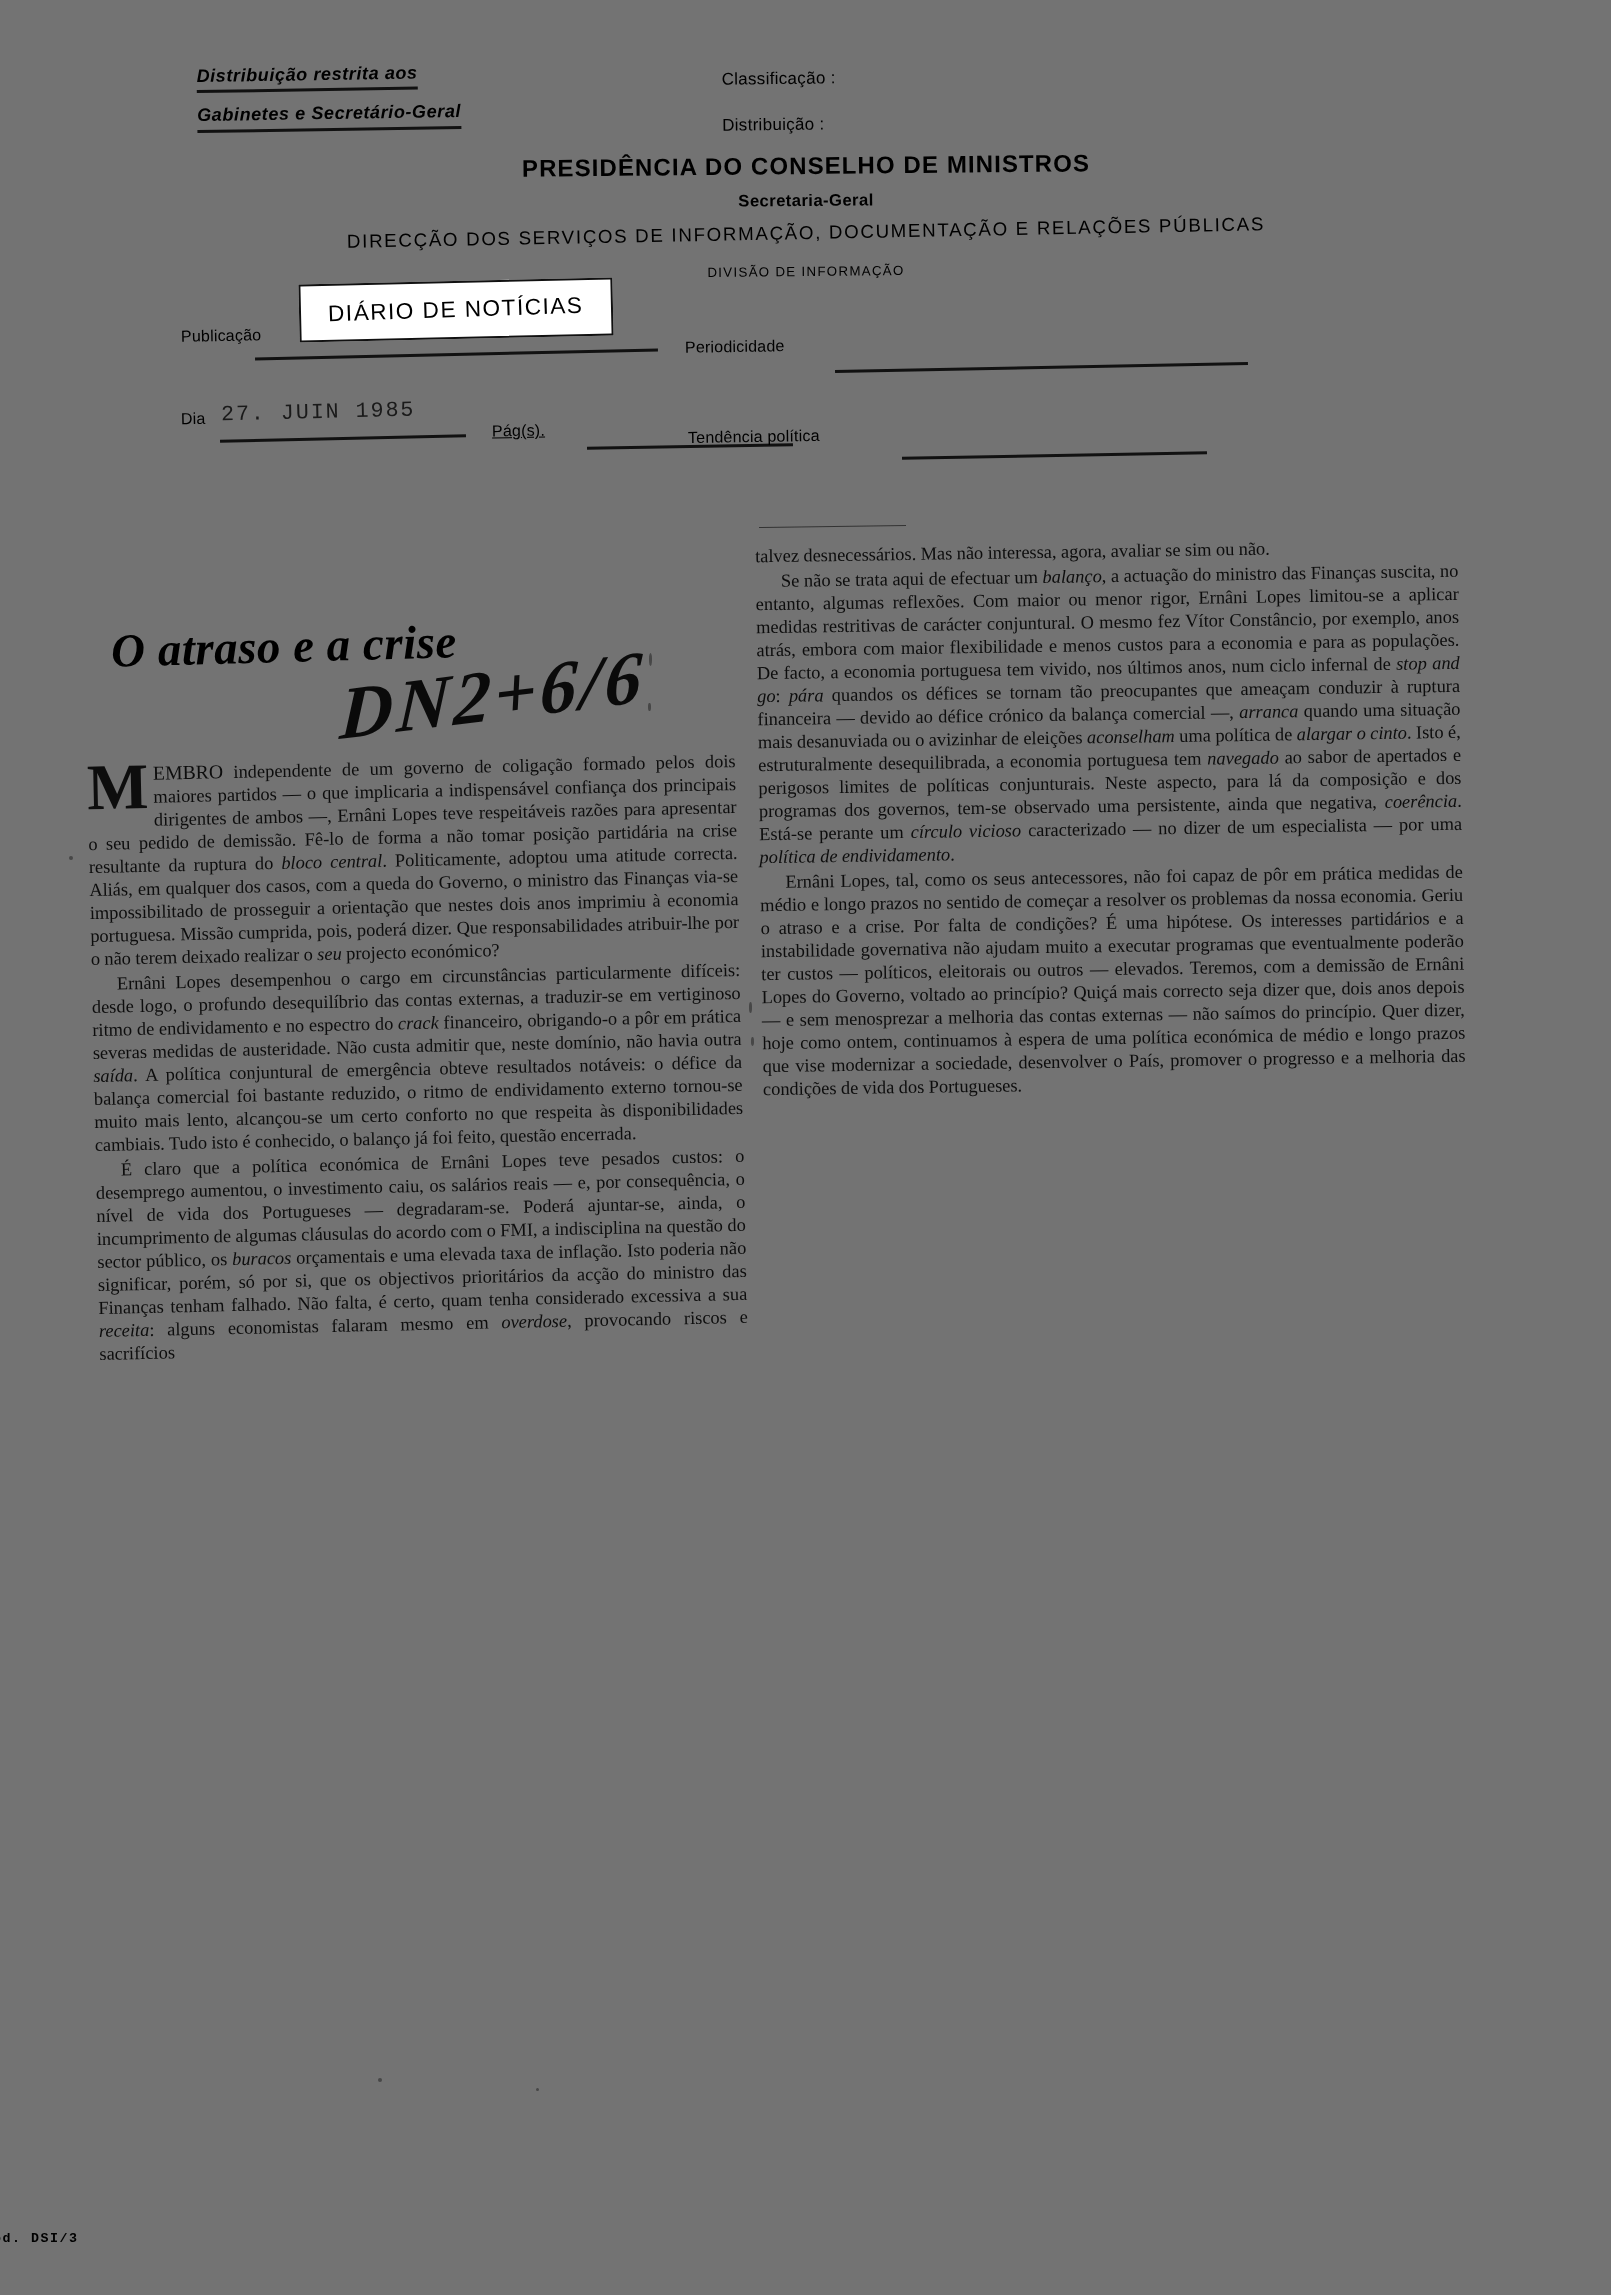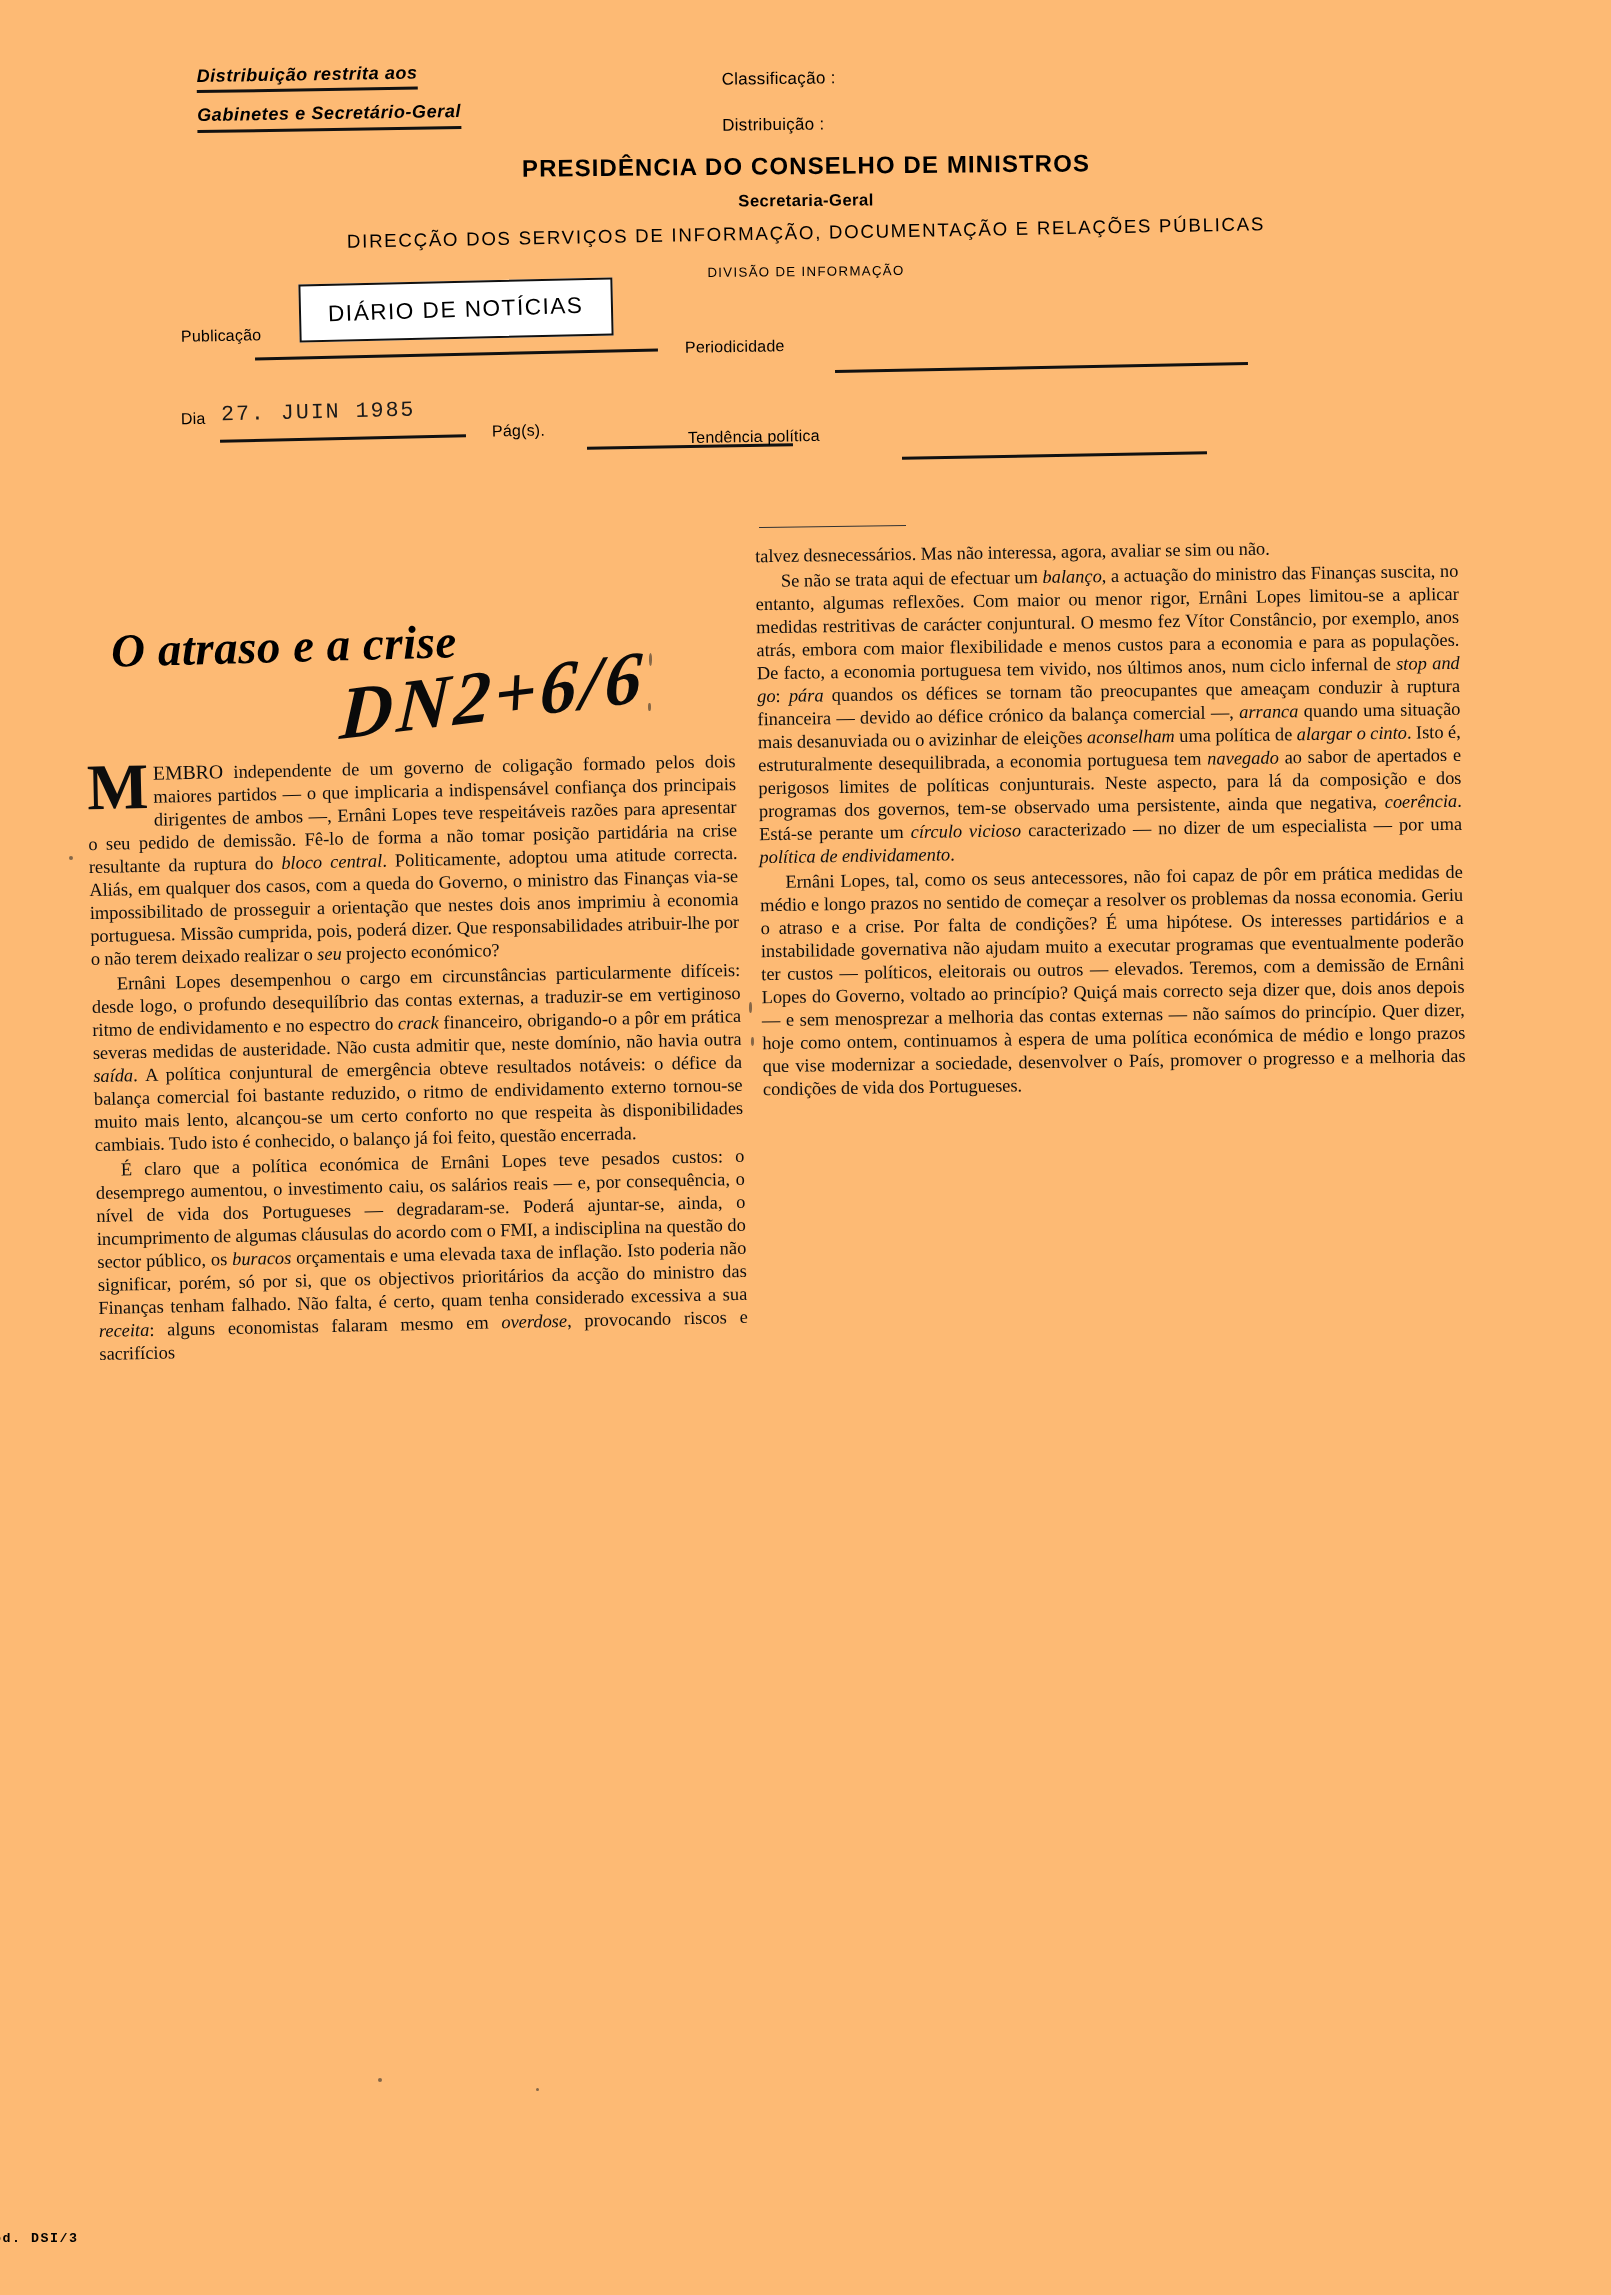--- a/index.html
+++ b/index.html
@@ -5,21 +5,21 @@
   html, body { margin:0; padding:0; background:#ffffff; }
   body {
     width:1612px; height:2295px;
     font-family:"Liberation Sans", sans-serif;
     color:#000;
     position:relative;
     overflow:hidden;
   }
   .page {
     position:absolute; inset:0;
-    background:#fdba74;
+    background:#737373;
   }
 
   
   .form-header { position:absolute; left:0; top:0; width:1612px; height:491px; }
 
   .dist-block { position:absolute; left:197px; top:64px; transform:rotate(-0.9deg); }
   .dist-line {
     font-style:italic; font-weight:600;
     font-size:18px; letter-spacing:0.6px;
     padding-bottom:3.4px; margin-bottom:11.8px;
@@ -183,21 +183,21 @@
     <div class="fld" style="left:181px; top:327px; transform:rotate(-1.1deg);">Publicação</div>
     <div class="rule" style="left:255px; top:353px; width:403px; transform:rotate(-1.3deg);"></div>
 
     <div class="fld" style="left:685px; top:338px; transform:rotate(-0.9deg);">Periodicidade</div>
     <div class="rule" style="left:835px; top:366px; width:413px; transform:rotate(-1.1deg);"></div>
 
     <div class="fld" style="left:181px; top:410px; transform:rotate(-1.1deg);">Dia</div>
     <div class="date-stamp">27. JUIN 1985</div>
     <div class="rule" style="left:220px; top:437px; width:246px; transform:rotate(-1.3deg);"></div>
 
-    <div class="fld" style="left:492px; top:422px; transform:rotate(-0.9deg);">Pág(s).</div>
+    <div class="fld" style="left:492px; top:422px; transform:rotate(-0.9deg);text-decoration:underline;">Pág(s).</div>
     <div class="rule" style="left:587px; top:445px; width:206px; transform:rotate(-1.0deg);"></div>
 
     <div class="fld" style="left:688px; top:428px; transform:rotate(-0.9deg);">Tendência política</div>
     <div class="rule" style="left:902px; top:454px; width:305px; transform:rotate(-1.0deg);"></div>
   </div>
 
   <div class="article">
 
     <div class="rule-top-right"></div>
 

